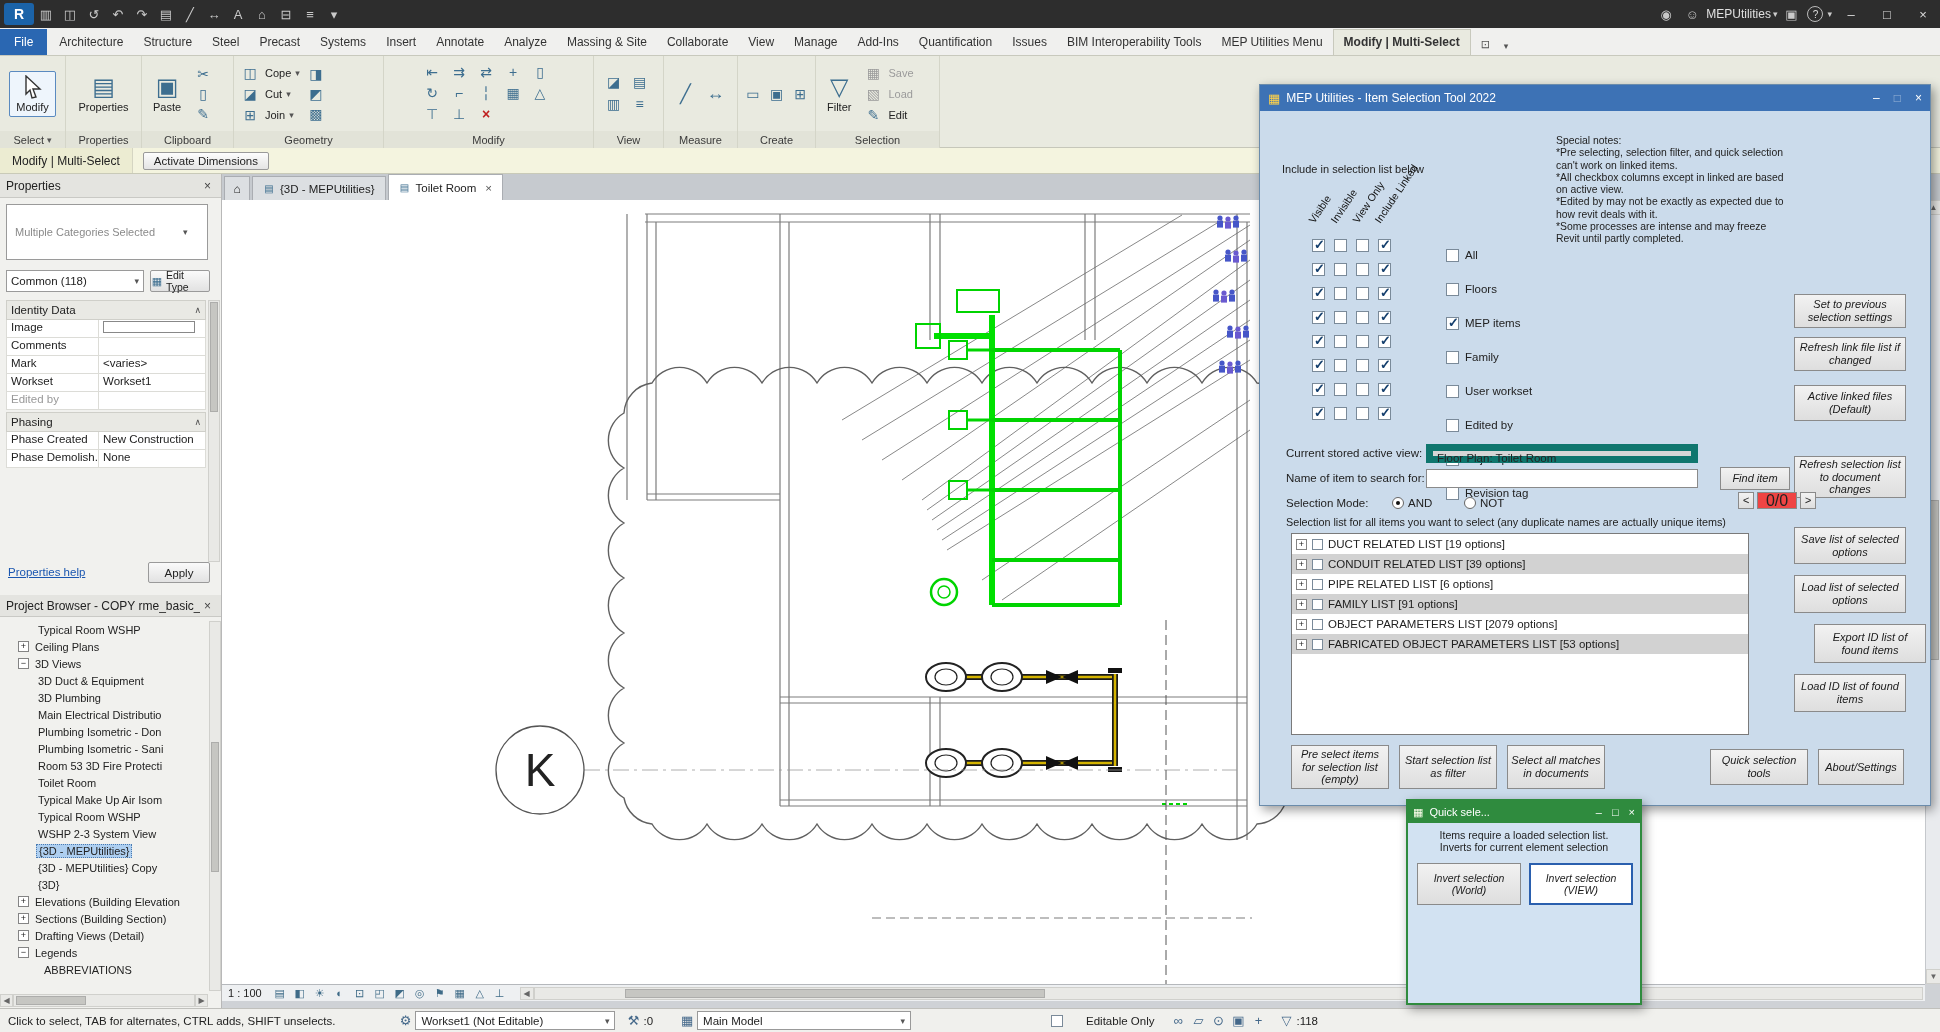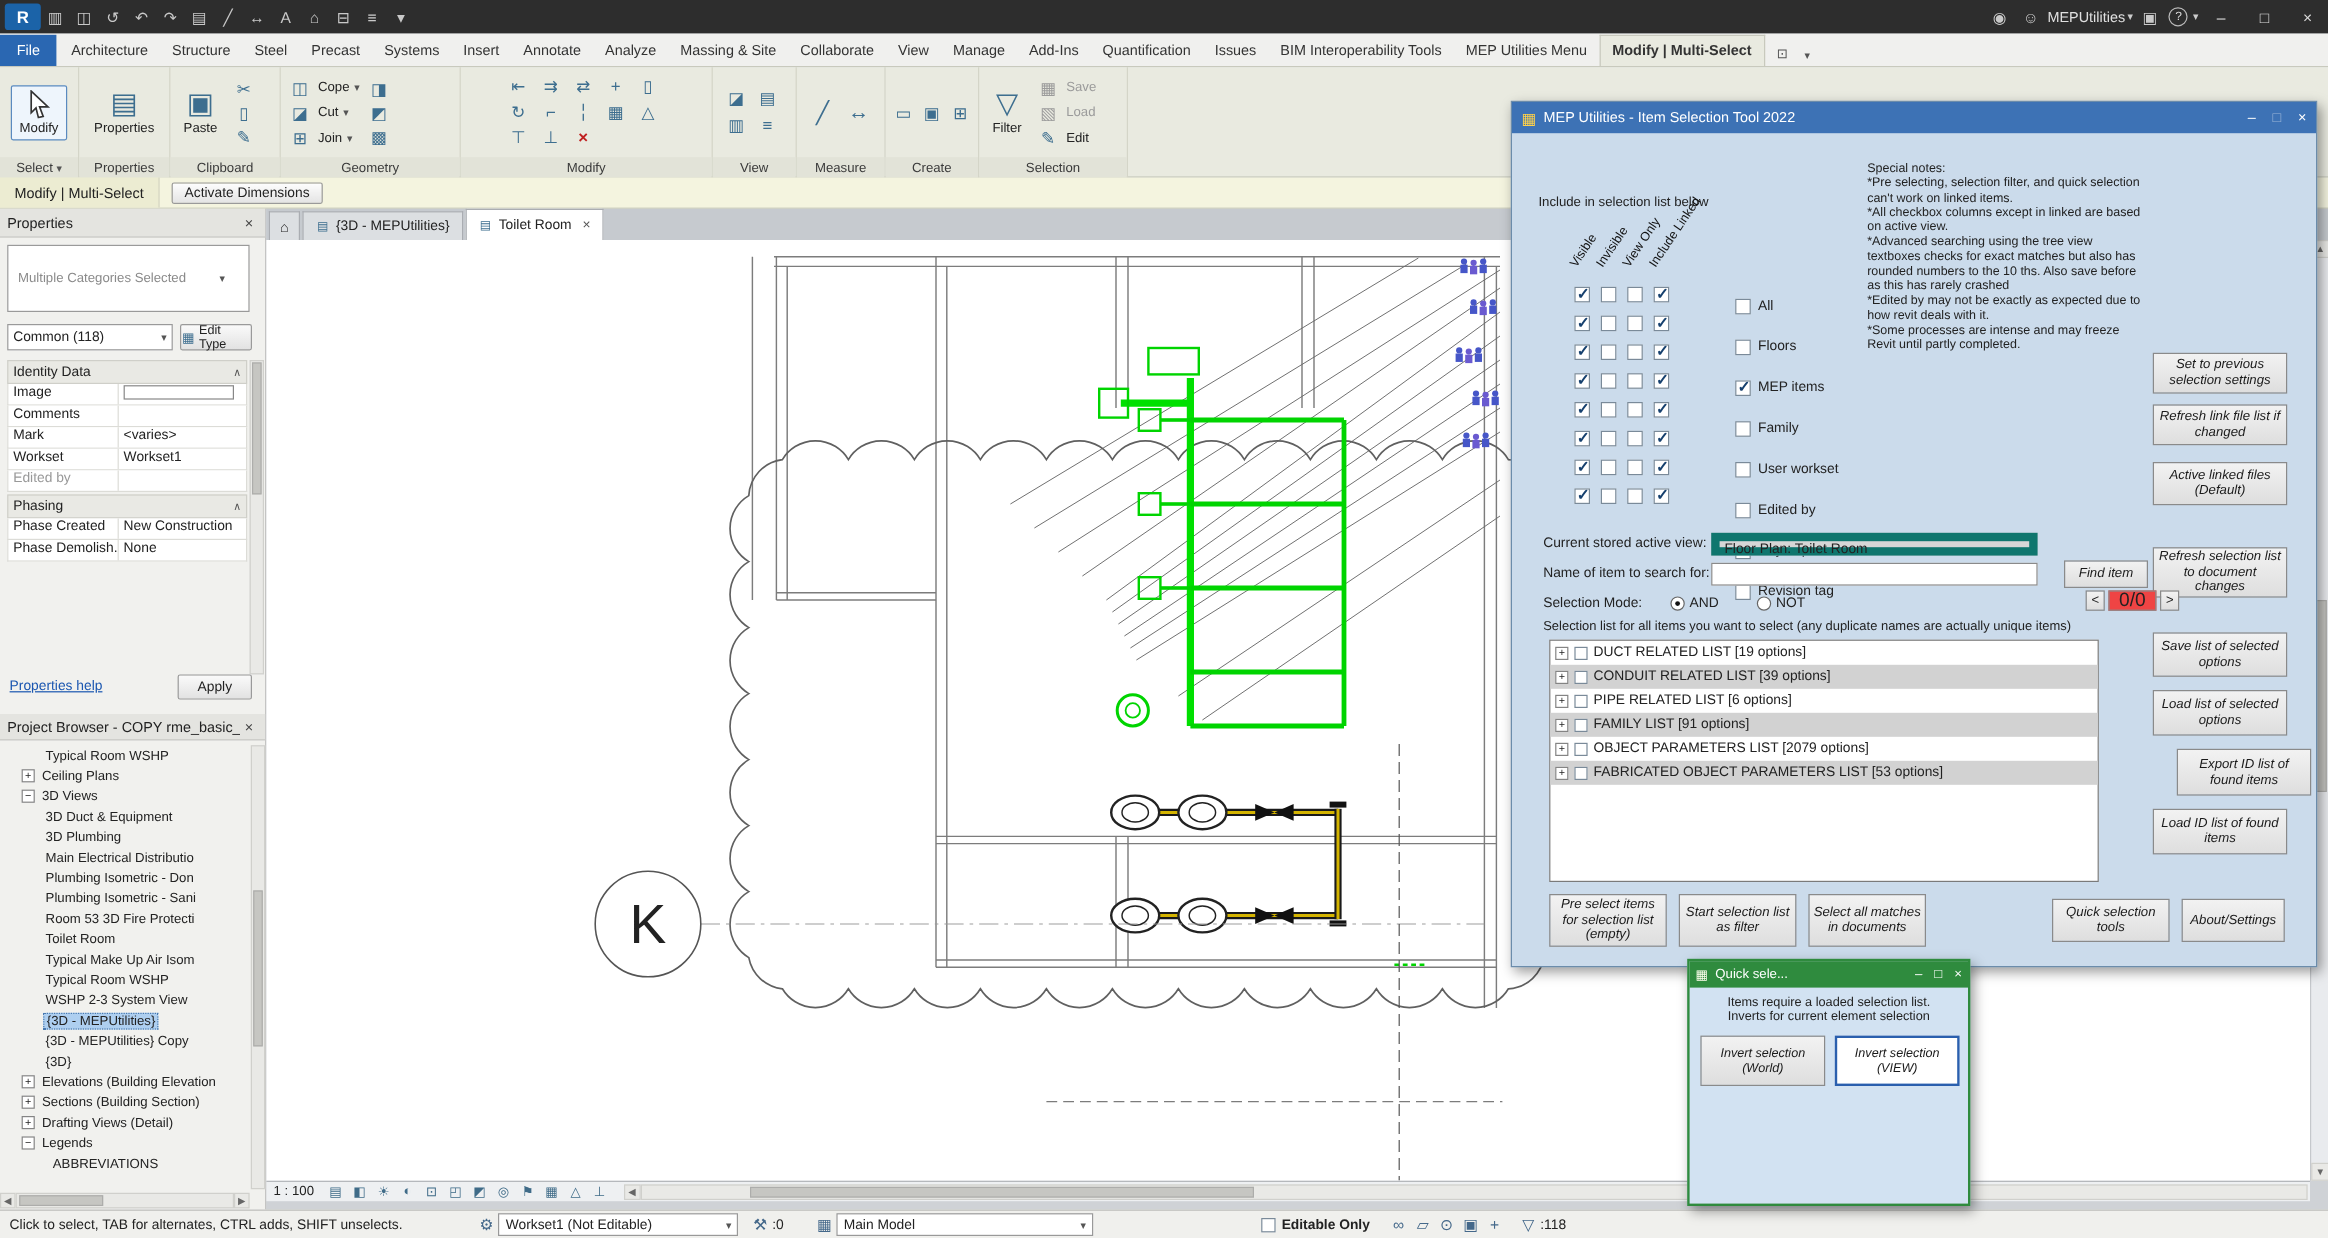--- a/index.html
+++ b/index.html
@@ -796,21 +796,20 @@
       <div class="catrow">
           <span class="cb"></span>
           <span>Revision tag</span>
         </div>
     </div>
 
     <div class="abs notes" style="left:296px;top:50px;width:228px;">
       <div>Special notes:</div>
       <div>*Pre selecting, selection filter, and quick selection can't work on linked items.</div>
       <div>*All checkbox columns except in linked are based on active view.</div>
-      <div>*Advanced searching using the tree view textboxes checks for exact matches but also has rounded numbers to the 10 ths. Also save before as this has rarely crashed</div>
       <div>*Edited by may not be exactly as expected due to how revit deals with it.</div>
       <div>*Some processes are intense and may freeze Revit until partly completed.</div>
     </div>
 
     <div class="dbtn" style="left:534px;top:209px;width:112px;height:34px;">Set to previous selection settings</div>
     <div class="dbtn" style="left:534px;top:252px;width:112px;height:34px;">Refresh link file list if changed</div>
     <div class="dbtn" style="left:534px;top:300px;width:112px;height:36px;">Active linked files (Default)</div>
     <div class="dbtn" style="left:534px;top:371px;width:112px;height:42px;">Refresh selection list to document changes</div>
     <div class="dbtn" style="left:534px;top:442px;width:112px;height:37px;">Save list of selected options</div>
     <div class="dbtn" style="left:534px;top:490px;width:112px;height:38px;">Load list of selected options</div>
@@ -900,21 +899,21 @@
         <span class="caret">▾</span>
     </div>
     <span class="sbicon" style="margin-left:8px;">⚒</span>
     <span>:0</span>
     <span class="sbicon" style="margin-left:24px;">▦</span>
     <div class="dd" style="width:214px;">
       <span>Main Model</span>
         <span class="caret">▾</span>
     </div>
     <span class="cb" style="margin-left:140px;width:12px;height:12px;"></span>
-    <span style="margin-left:5px;font-weight:bold;">Editable Only</span>
+    <span style="margin-left:23px;">Editable Only</span>
     <span class="sbicon" style="margin-left:14px;">∞</span>
     <span class="sbicon">▱</span>
     <span class="sbicon">⊙</span>
     <span class="sbicon">▣</span>
     <span class="sbicon">+</span>
     <span class="sbicon" style="margin-left:8px;">▽</span>
     <span>:118</span>
   </div>
 
 </div>

